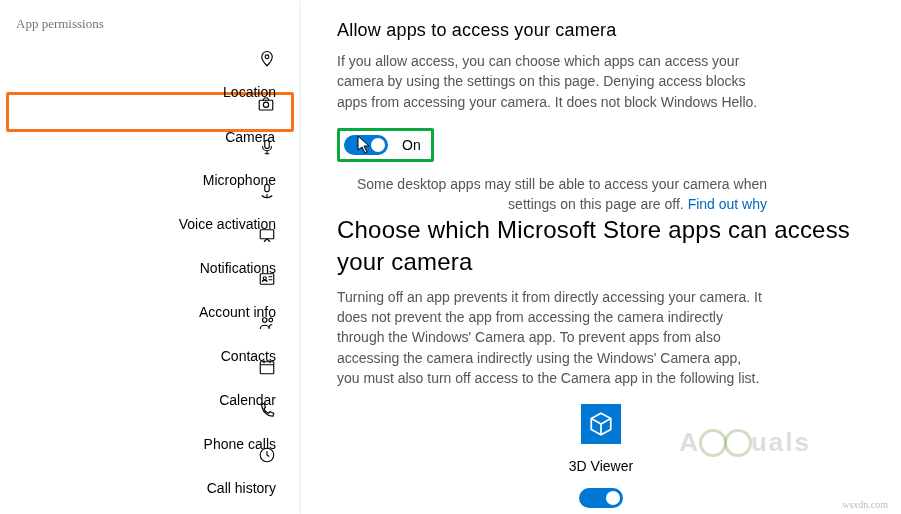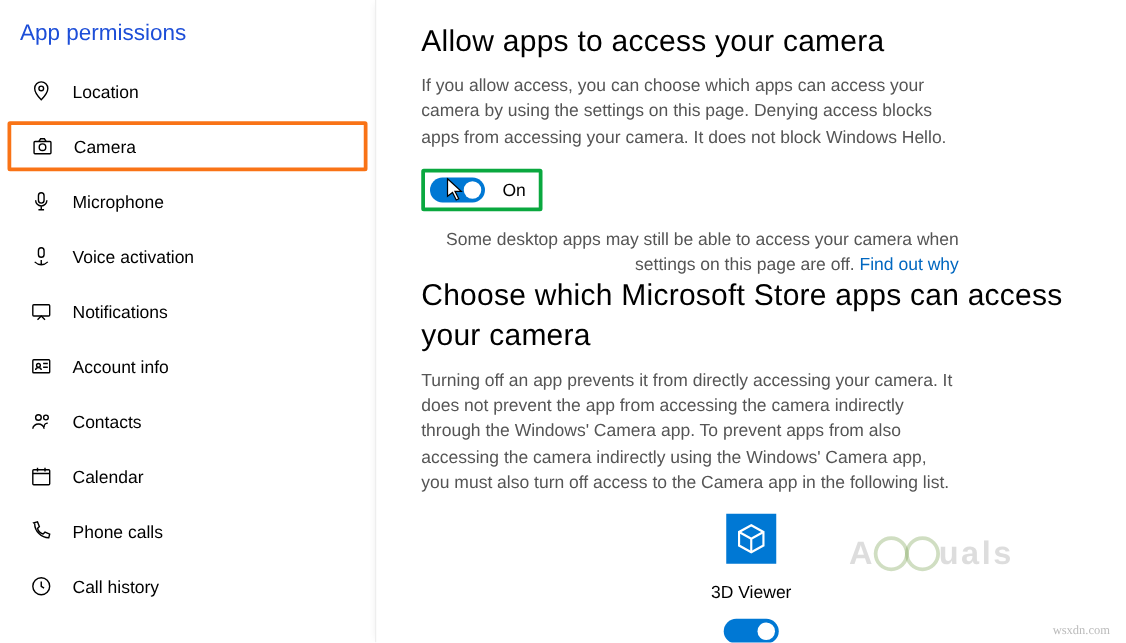--- a/index.html
+++ b/index.html
@@ -15,36 +15,38 @@
       display: flex;
       position: relative;
     }
     .sidebar {
       width: 300px;
       padding-top: 8px;
       border-right: 0;
       flex-shrink: 0;
     }
     .section-header {
-      font-size: 18px;
-      color: #1d4ed8;
+      font-size: 13px;
+      color: #737373;
       padding: 8px 16px 12px 16px;
+      font-family: Liberation Serif, serif;
     }
     .nav-item {
       display: flex;
-      align-items: center;
+      align-items: flex-end;
       gap: 16px;
       height: 40px;
       padding: 0 16px;
       cursor: pointer;
       font-size: 14px;
       color: #000;
       border: 2px solid transparent;
       border-radius: 2px;
       margin: 4px 6px;
+      flex-direction: column;
     }
     .nav-item.selected {
       border: 3px solid #f97316;
     }
     .nav-icon {
       width: 18px;
       height: 18px;
       display: flex;
       align-items: center;
       justify-content: center;
@@ -52,21 +54,21 @@
     }
     .nav-icon svg { width: 18px; height: 18px; }
     .content {
       flex: 1;
       padding: 20px 36px 12px 36px;
       position: relative;
       border-left: 1px solid #eee;
       box-shadow: -2px 0 6px -3px rgba(0,0,0,0.08);
     }
     h1 {
-      font-size: 24px;
+      font-size: 18px;
       font-weight: 400;
       margin: 0 0 10px 0;
       letter-spacing: 0.2px;
     }
     .desc {
       font-size: 14px;
       color: #555;
       line-height: 1.45;
       margin-bottom: 16px;
       max-width: 430px;

